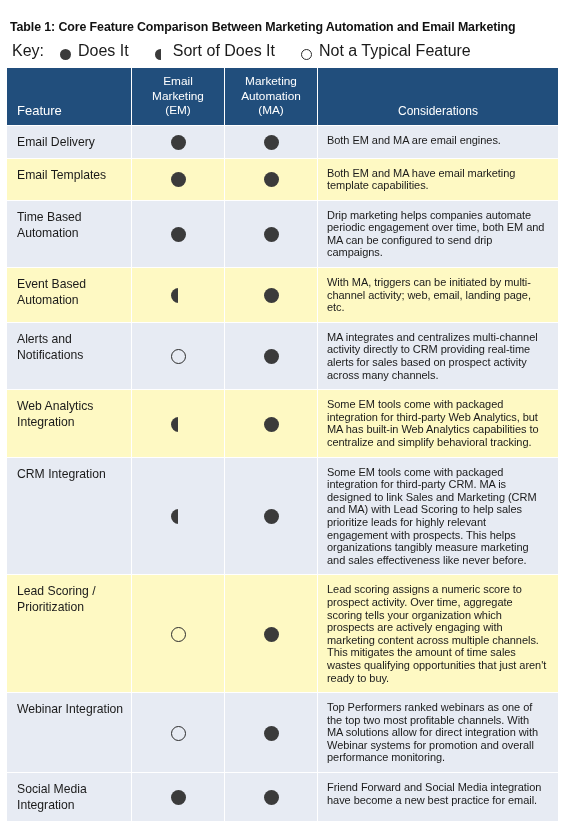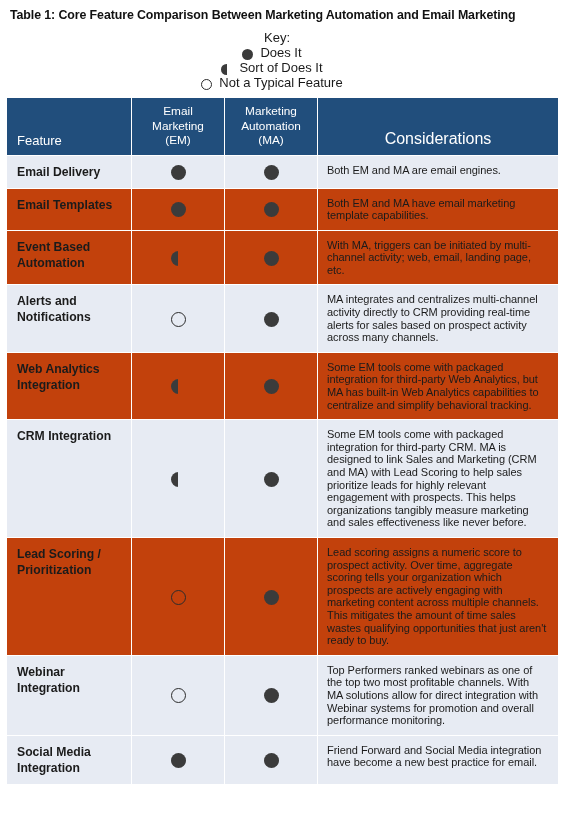--- a/index.html
+++ b/index.html
@@ -12,38 +12,37 @@
     height: 824px;
     font-family: "Liberation Sans", sans-serif;
     color: #1a1a1a;
     overflow: hidden;
   }
   .page {
     width: 564px;
     height: 824px;
     position: relative;
     box-sizing: border-box;
-    padding: 0 6px;
+    padding: 12px 6px;
   }
   .title {
     font-size: 12.4px;
     font-weight: bold;
     color: #111111;
     letter-spacing: -0.1px;
     padding: 8px 0 0 4px;
     line-height: 15px;
     white-space: nowrap;
   }
   .key-row {
     display: flex;
     align-items: center;
     padding: 7px 0 6px 6px;
-    font-size: 13px;
+    font-size: 16px;
     color: #1a1a1a;
-    flex-direction: column;
   }
   .key-label {
     margin-right: 16px;
   }
   .key-item {
     display: flex;
     align-items: flex-end;
     margin-right: 26px;
     white-space: nowrap;
   }
@@ -101,39 +100,38 @@
     text-align: left;
     padding-left: 10px;
   }
   th.h-em, th.h-ma {
     font-size: 11.8px;
     text-align: center;
     line-height: 14.5px;
     vertical-align: middle;
   }
   th.h-cons {
-    font-size: 16px;
+    font-size: 12px;
     text-align: center;
   }
 
   tbody td {
     border: 1px solid #ffffff;
     box-sizing: border-box;
     padding: 0;
   }
   tbody tr.band-a td { background: #e7ebf3; }
-  tbody tr.band-b td { background: #c2410c; }
+  tbody tr.band-b td { background: #fef9c3; }
 
   td.feature {
     font-size: 12.2px;
     color: #1b1b1b;
     vertical-align: top;
     padding: 8px 6px 8px 10px;
     line-height: 16px;
-    font-weight: bold;
   }
   td.cell-sym {
     text-align: center;
     vertical-align: middle;
   }
   td.cons {
     font-size: 11px;
     color: #1b1b1b;
     line-height: 12.6px;
     vertical-align: top;
@@ -196,20 +194,26 @@
           <td class="cell-sym"><span class="sym sym-full"></span></td>
           <td class="cell-sym"><span class="sym sym-full"></span></td>
           <td class="cons">Both EM and MA are email engines.</td>
         </tr>
         <tr class="band-b">
           <td class="feature">Email Templates</td>
           <td class="cell-sym"><span class="sym sym-full"></span></td>
           <td class="cell-sym"><span class="sym sym-full"></span></td>
           <td class="cons">Both EM and MA have email marketing template capabilities.</td>
         </tr>
+        <tr class="band-a">
+          <td class="feature">Time Based Automation</td>
+          <td class="cell-sym"><span class="sym sym-full"></span></td>
+          <td class="cell-sym"><span class="sym sym-full"></span></td>
+          <td class="cons">Drip marketing helps companies automate periodic engagement over time, both EM and MA can be configured to send drip campaigns.</td>
+        </tr>
         <tr class="band-b">
           <td class="feature">Event Based Automation</td>
           <td class="cell-sym"><span class="sym sym-half"></span></td>
           <td class="cell-sym"><span class="sym sym-full"></span></td>
           <td class="cons">With MA, triggers can be initiated by multi-channel activity; web, email, landing page, etc.</td>
         </tr>
         <tr class="band-a">
           <td class="feature">Alerts and Notifications</td>
           <td class="cell-sym"><span class="sym sym-empty"></span></td>
           <td class="cell-sym"><span class="sym sym-full"></span></td>

